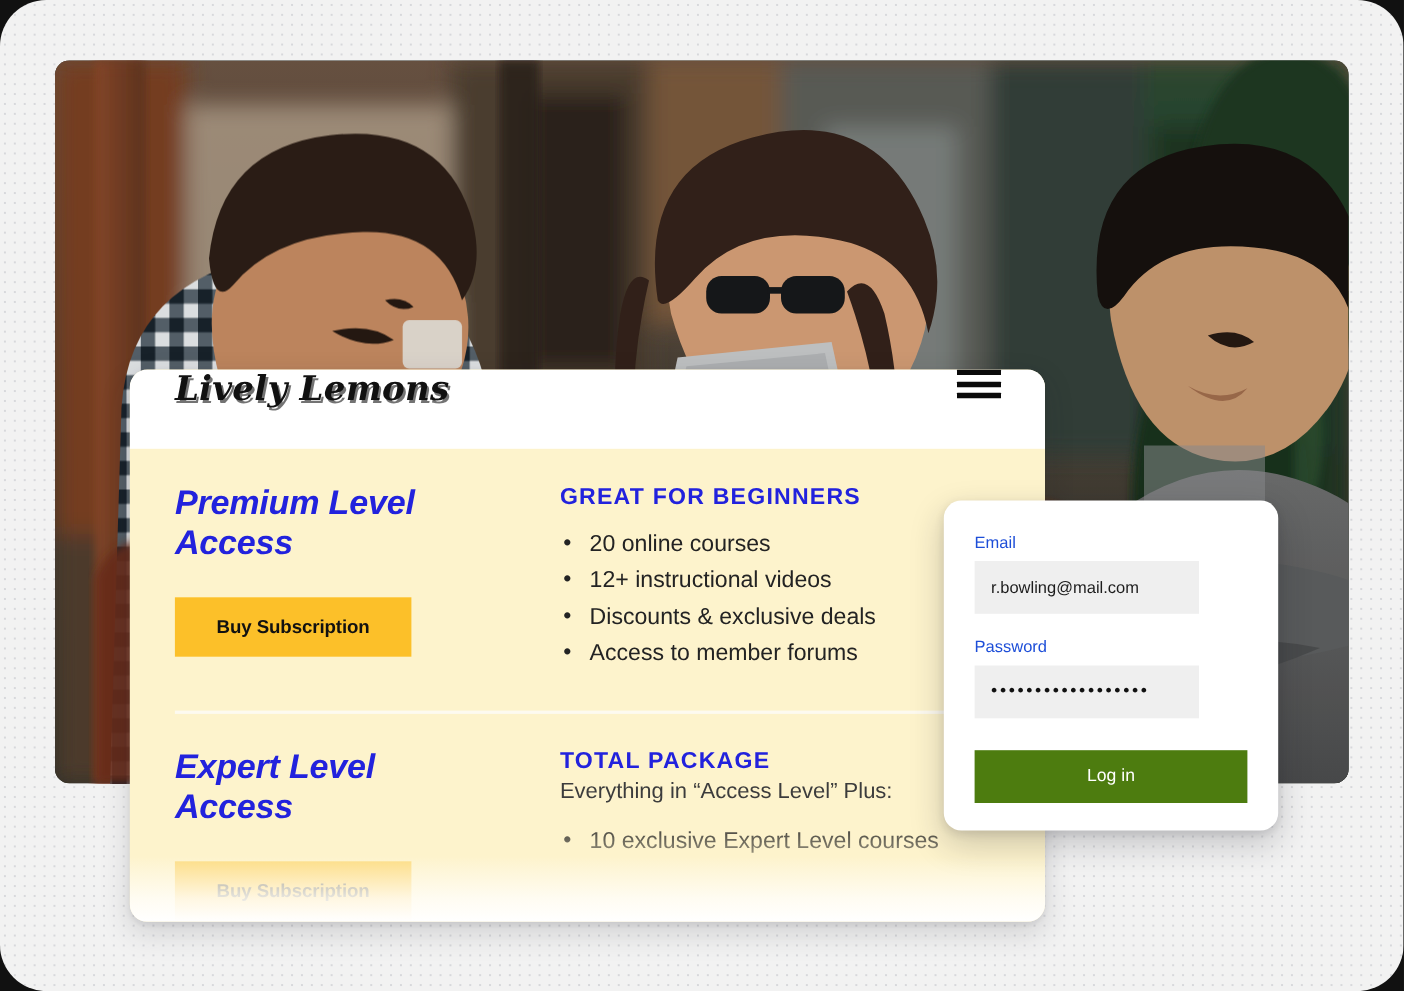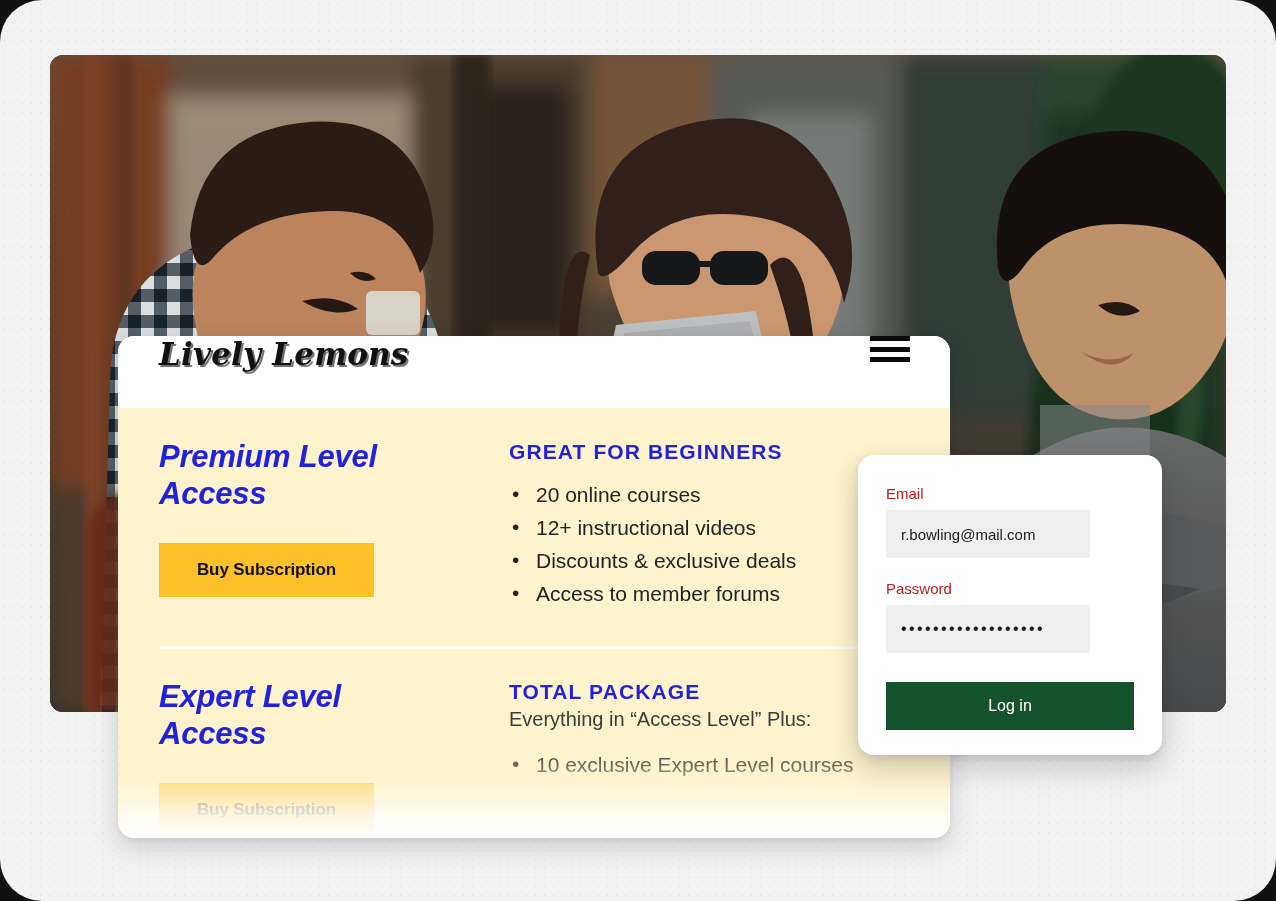--- a/index.html
+++ b/index.html
@@ -198,21 +198,21 @@
     height: 300px;
     background: #ffffff;
     border-radius: 16px;
     box-shadow: 0 12px 30px rgba(30,32,40,0.22), 0 3px 8px rgba(30,32,40,0.10);
     padding: 30px 28px 0 28px;
   }
 
   .field-label {
     font-size: 15px;
     font-weight: 400;
-    color: #b91c1c;
+    color: #1d4ed8;
     margin-bottom: 8px;
   }
 
   .text-input {
     width: 204px;
     height: 48px;
     background: #efefef;
     border: none;
     outline: none;
     font-family: "Liberation Sans", sans-serif;
@@ -227,21 +227,21 @@
     letter-spacing: 2.4px;
     color: #111;
   }
 
   #password-label { margin-top: 22px; }
 
   #login-btn {
     margin-top: 29px;
     width: 248px;
     height: 48px;
-    background: #14532d;
+    background: #4d7c0f;
     color: #ffffff;
     border: none;
     font-family: "Liberation Sans", sans-serif;
     font-size: 16px;
     font-weight: 400;
     cursor: pointer;
   }
 </style>
 </head>
 <body>

